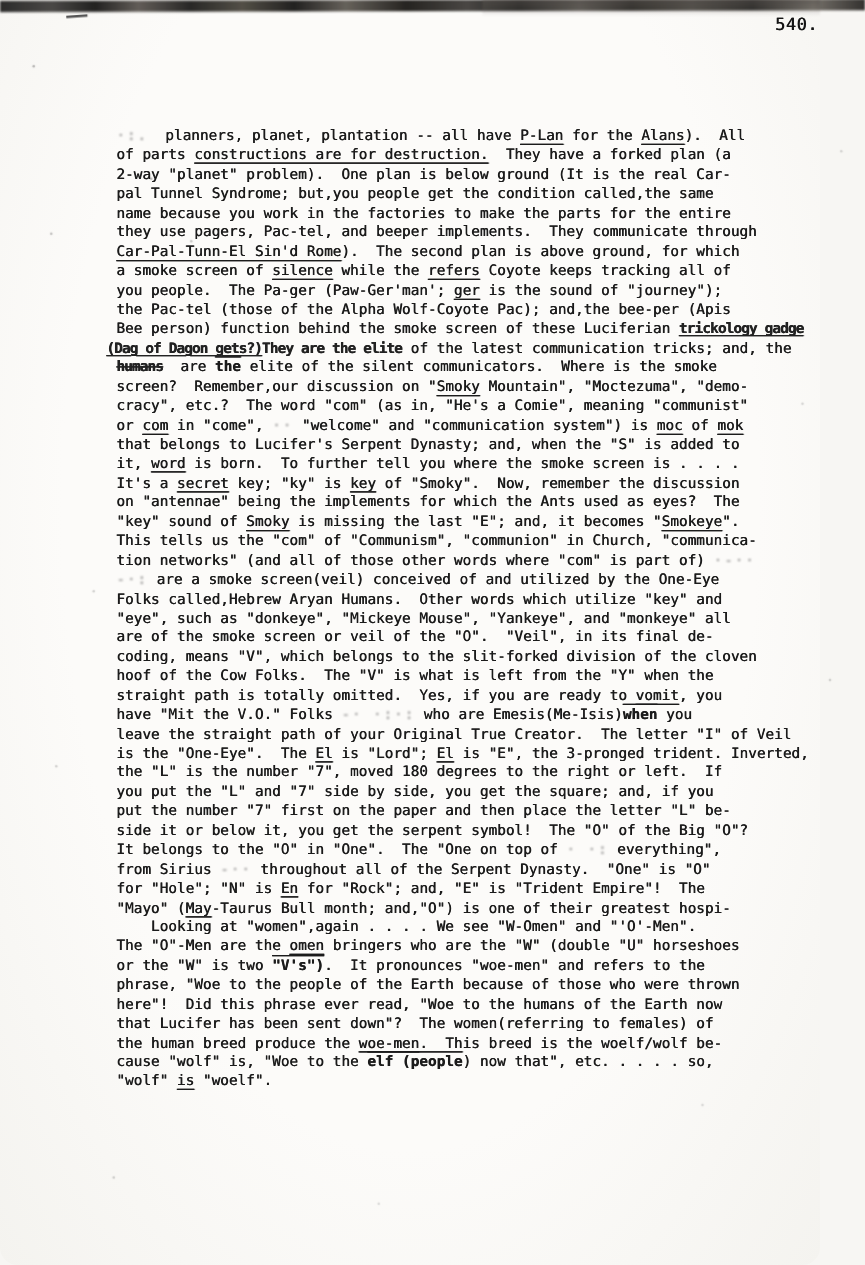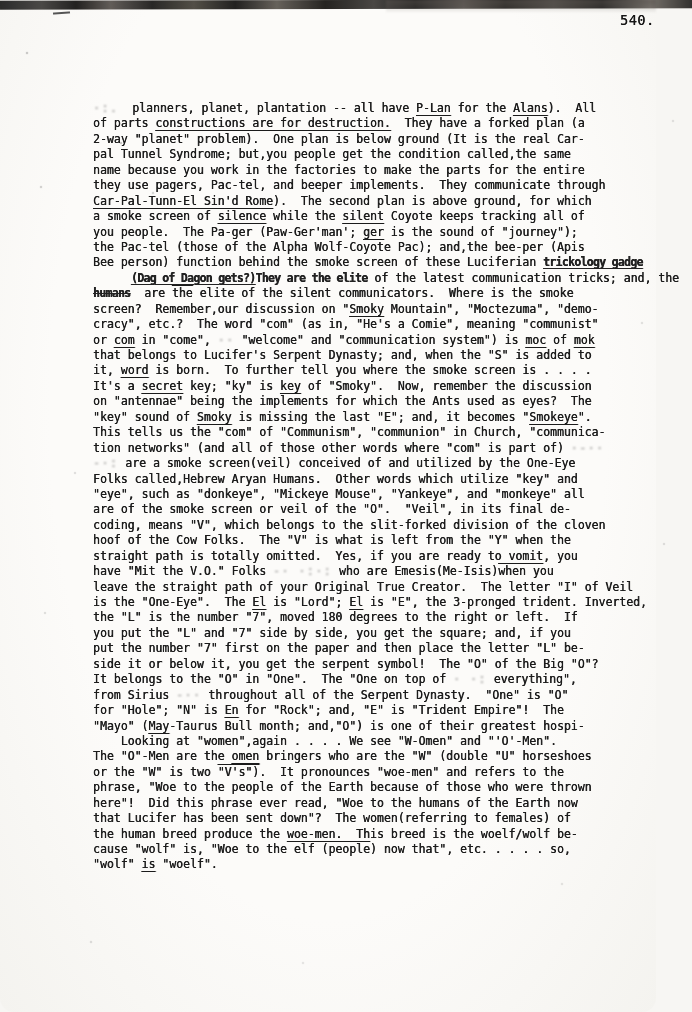--- a/index.html
+++ b/index.html
@@ -59,21 +59,21 @@
     text-shadow:.3px 0 0 currentColor;
   }
   .text-block{
     position:absolute;left:93px;top:101px;width:586px;
     font-size:11.5px;line-height:15.45px;
     color:#1b1b1b;
     text-shadow:.35px 0 0 currentColor;
   }
   .line{white-space:pre;height:15.45px;}
   .u{text-decoration-line:underline;text-underline-offset:2.5px;text-decoration-thickness:1.1px;}
-  .ov{text-decoration-line:overline;text-decoration-thickness:1.1px;}
+  .ov{text-decoration-line:overline;text-decoration-thickness:1.1px;font-weight:bold;}
   .s{text-decoration-line:line-through;text-decoration-thickness:1.2px;}
   .hw{font-weight:bold;letter-spacing:-0.7px;filter:blur(0.55px);color:#222;}
   .hw.u{text-underline-offset:2px;}
   .f{color:rgba(45,45,45,.34);filter:blur(0.8px);letter-spacing:1.5px;}
 </style>
 </head>
 <body>
 
 <div class="page">
   <div class="scan-band"></div>
@@ -82,25 +82,25 @@
   <div class="specks"></div>
   <div class="page-number">540.</div>
   <div class="text-block">
       <div class="line"><span class="f">·:.</span><span class="">  planners, planet, plantation -- all have </span><span class="u">P-Lan</span><span class=""> for the </span><span class="u">Alans</span><span class="">).  All</span></div>
       <div class="line"><span class="">of parts </span><span class="u">constructions are for destruction.</span><span class="">  They have a forked plan (a</span></div>
       <div class="line"><span class="">2-way "planet" problem).  One plan is below ground (It is the real Car-</span></div>
       <div class="line"><span class="">pal Tunnel Syndrome; but,you people get the condition called,the same</span></div>
       <div class="line"><span class="">name because you work in the factories to make the parts for the entire</span></div>
       <div class="line"><span class="">they use pagers, Pac-tel, and beeper implements.  They communicate through</span></div>
       <div class="line"><span class="u">Car-Pal-Tunn-El Sin'd Rome</span><span class="">).  The second plan is above ground, for which</span></div>
-      <div class="line"><span class="">a smoke screen of </span><span class="u">silence</span><span class=""> while the </span><span class="u">silent</span><span class=""> Coyote keeps tracking all of</span></div>
+      <div class="line"><span class="">a smoke screen of </span><span class="u">silence</span><span class=""> while the </span><span class="u">refers</span><span class=""> Coyote keeps tracking all of</span></div>
       <div class="line"><span class="">you people.  The Pa-ger (Paw-Ger'man'; </span><span class="u">ger</span><span class=""> is the sound of "journey");</span></div>
       <div class="line"><span class="">the Pac-tel (those of the Alpha Wolf-Coyote Pac); and,the bee-per (Apis</span></div>
       <div class="line"><span class="">Bee person) function behind the smoke screen of these Luciferian </span><span class="u hw">trickology gadge</span></div>
-      <div class="line" style="margin-left: -8px; text-align: right;"><span class="u hw">(Dag of Dagon gets?)</span><span class="hw">They are the elite</span><span class=""> of the latest communication tricks; and, the</span></div>
+      <div class="line" style="margin-left: -8px;"><span class="u hw">(Dag of Dagon gets?)</span><span class="hw">They are the elite</span><span class=""> of the latest communication tricks; and, the</span></div>
       <div class="line"><span class="s hw">humans</span><span class="">  are </span><span class="ov">the</span><span class=""> elite of the silent communicators.  Where is the smoke</span></div>
       <div class="line"><span class="">screen?  Remember,our discussion on "</span><span class="u">Smoky</span><span class=""> Mountain", "Moctezuma", "demo-</span></div>
       <div class="line"><span class="">cracy", etc.?  The word "com" (as in, "He's a Comie", meaning "communist"</span></div>
       <div class="line"><span class="">or </span><span class="u">com</span><span class=""> in "come", </span><span class="f">··</span><span class=""> "welcome" and "communication system") is </span><span class="u">moc</span><span class=""> of </span><span class="u">mok</span></div>
       <div class="line"><span class="">that belongs to Lucifer's Serpent Dynasty; and, when the "S" is added to</span></div>
       <div class="line"><span class="">it, </span><span class="u">word</span><span class=""> is born.  To further tell you where the smoke screen is . . . .</span></div>
       <div class="line"><span class="">It's a </span><span class="u">secret</span><span class=""> key; "ky" is </span><span class="u">key</span><span class=""> of "Smoky".  Now, remember the discussion</span></div>
       <div class="line"><span class="">on "antennae" being the implements for which the Ants used as eyes?  The</span></div>
       <div class="line"><span class="">"key" sound of </span><span class="u">Smoky</span><span class=""> is missing the last "E"; and, it becomes "</span><span class="u">Smokeye</span><span class="">".</span></div>
       <div class="line"><span class="">This tells us the "com" of "Communism", "communion" in Church, "communica-</span></div>

